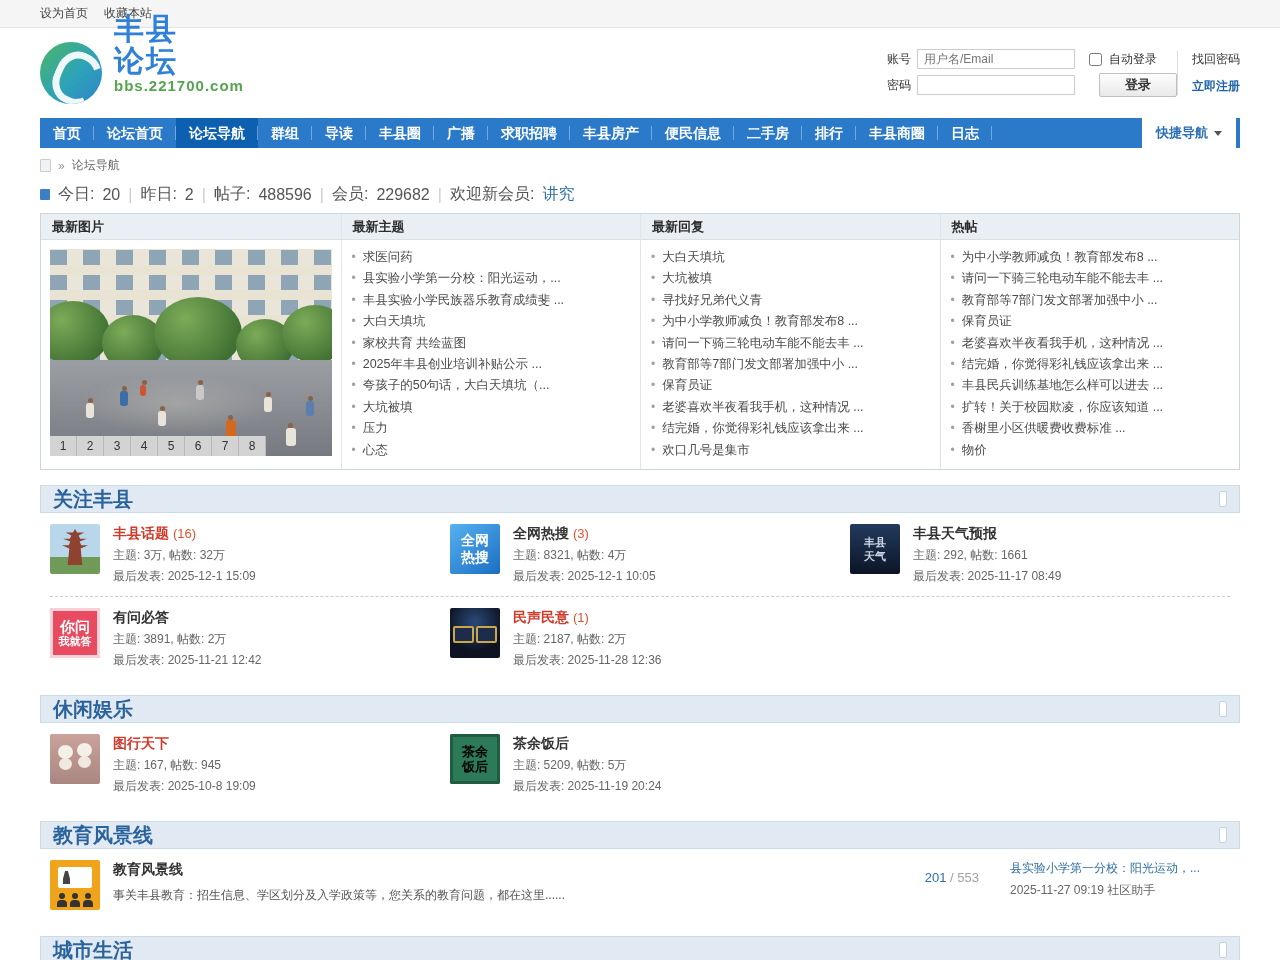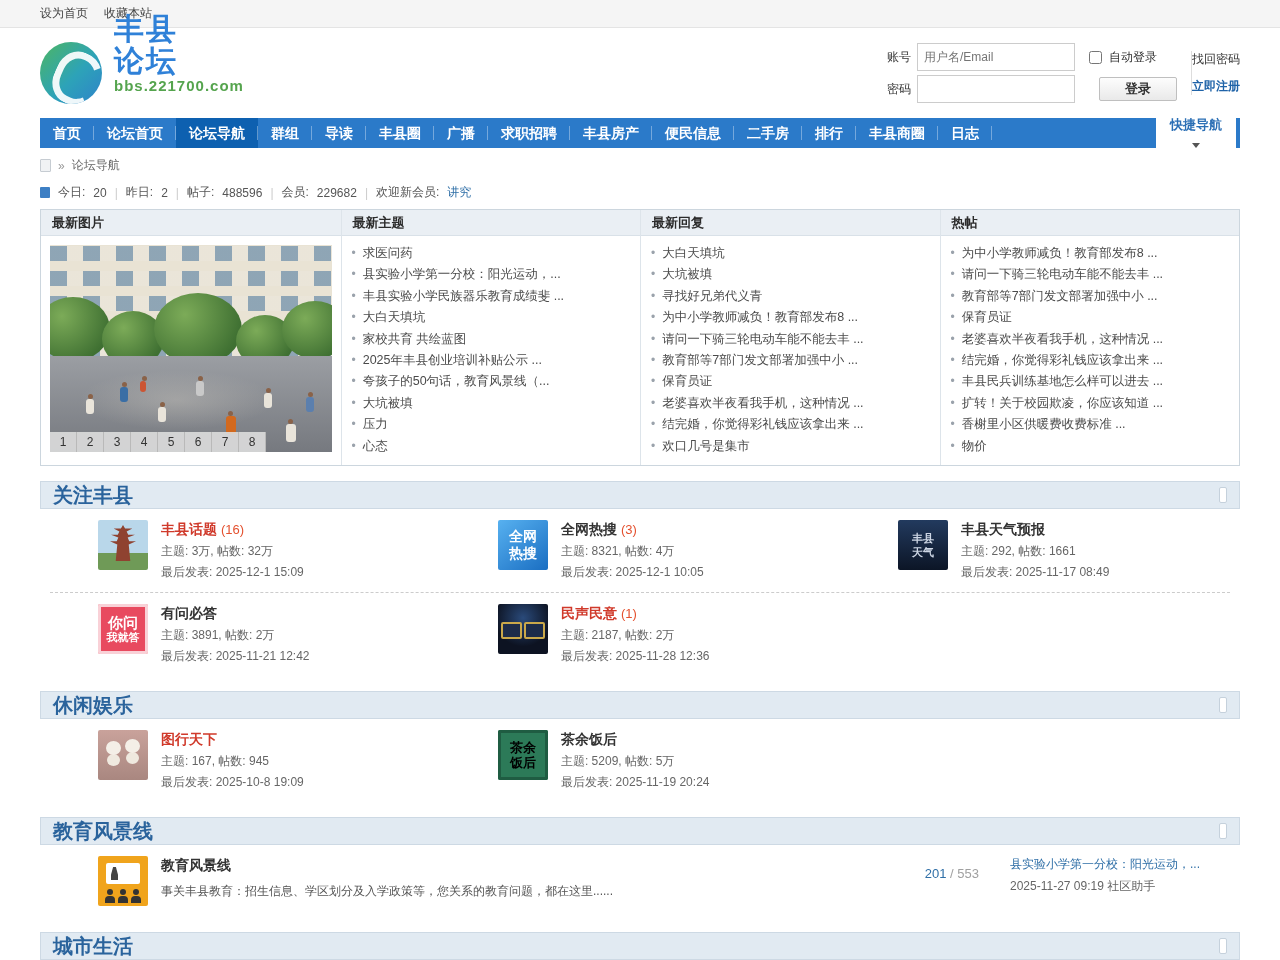--- a/index.html
+++ b/index.html
@@ -31,53 +31,53 @@
     border:7px solid rgba(255,255,255,.92); border-radius:50% 60% 55% 50%;
     border-right-color:transparent; transform:rotate(24deg);
   }
   .logo-text .t1 { font-size:30px; font-weight:bold; color:#2f81d8; letter-spacing:2px; line-height:32px; }
   .logo-text .t2 { font-size:15px; font-weight:bold; color:#55a44e; letter-spacing:1px; }
 
   .login { display:flex; align-items:center; font-size:12px; }
   .login .form .row { display:flex; align-items:center; margin:4px 0; }
   .login label.fld { width:34px; text-align:right; margin-right:6px; color:#333; }
   .login input[type=text], .login input[type=password] {
-    width:158px; height:28px; border:1px solid #ccc; padding:0 6px; font-size:12px; color:#333;
+    width:158px; height:20px; border:1px solid #ccc; padding:0 6px; font-size:12px; color:#333;
   }
   .login .chk { display:flex; align-items:center; gap:4px; margin-left:10px; width:80px; }
   .login .btn-login {
     width:78px; height:24px; margin-left:24px;
     background:linear-gradient(#fdfdfd,#e9e9e9); border:1px solid #bfbfbf; border-radius:2px;
     font-size:13px; font-weight:bold; color:#333; cursor:pointer;
   }
-  .login .links { border-left:1px solid #ddd; margin-left:14px; 
+  .login .links { border-left:1px solid #ddd; padding-left:14px;
     display:flex; flex-direction:column; gap:10px; }
   .login .links a.find { color:#333; }
   .login .links a.reg { color:#1f63a8; font-weight:bold; }
 
   
   .nav { height:30px; }
   .nav .bar { background:#2b7ac9; height:30px; display:flex; align-items:stretch; }
   .nav ul { margin:0; padding:0; list-style:none; display:flex; }
   .nav li { position:relative; line-height:30px; padding:0 13px; color:#fff; font-size:14px; font-weight:bold; cursor:pointer; white-space:nowrap; }
   .nav li::after { content:""; position:absolute; right:0; top:8px; bottom:8px; width:1px; background:rgba(255,255,255,.35); }
   .nav li.active { background:#0d60b0; }
   .quicknav { margin-left:auto; align-self:center; margin-right:4px;
     background:#fff; color:#2b6fb5; font-size:13px; font-weight:bold;
     height:40px; line-height:24px; padding:0 14px; border-radius:2px; border:0; cursor:pointer;
-    display:flex; align-items:center; gap:6px;flex-direction:column; }
+    display:flex; align-items:center; gap:6px; }
   .caret { width:0; height:0; border-left:4px solid transparent; border-right:4px solid transparent; border-top:5px solid #555; }
 
   
   .crumb { padding:9px 0 6px; font-size:12px; color:#666; display:flex; align-items:center; gap:7px; }
   .crumb .cicon { width:11px; height:13px; border:1px solid #c6ccd2; background:#f0f2f4; border-radius:1px; }
   .crumb .sep { color:#999; }
   .crumb a { color:#666; }
 
-  .stats { padding:4px 0 8px; font-size:12px; color:#555; display:flex; align-items:center; gap:8px; }
+  .stats { padding:4px 0 8px; font-size:16px; color:#555; display:flex; align-items:center; gap:8px; }
   .stats .sicon { width:10px; height:11px; background:#3d7fc4; border-radius:1px; }
   .stats .pipe { color:#ccc; }
   .stats b { font-weight:normal; color:#555; }
   .stats a { color:#2f6fa7; }
 
   
   .mainbox { border:1px solid #ccd6de; display:flex; height:257px; }
   .col { width:25%; border-left:1px solid #dde4ea; overflow:hidden; }
   .col:first-child { border-left:0; }
   .col-h { height:26px; line-height:26px; background:#eaeff4; border-bottom:1px solid #d9e1e8;
@@ -137,21 +137,21 @@
   .feat-main { flex:1; }
   .feat-desc { font-size:12px; color:#555; margin-top:8px; }
   .feat-nums { width:110px; text-align:right; font-size:13px; color:#a0a0a0; padding-top:10px; white-space:nowrap; }
   .feat-nums .n1 { color:#2f6fa7; }
   .feat-last { width:238px; font-size:12px; padding-left:18px; }
   .feat-last a { color:#2f6fa7; display:block; line-height:16px; }
   .feat-last .meta { color:#666; margin-top:6px; }
 
   
   .ic { width:50px; height:50px; border-radius:2px; flex:none; position:relative; overflow:hidden;
-        display:flex; flex-direction:column; align-items:center; justify-content:center;margin-left:48px; }
+        display:flex; flex-direction:column; align-items:center; justify-content:center; }
   .ic-pagoda { background:linear-gradient(#b9d7ea 0 66%, #6f9a57 66% 100%); }
   .ic-pagoda::before { content:""; position:absolute; left:50%; top:5px; transform:translateX(-50%);
     width:26px; height:36px; background:#8f4230;
     clip-path:polygon(50% 0,58% 10%,86% 10%,64% 18%,70% 27%,96% 27%,68% 35%,74% 45%,100% 45%,72% 54%,78% 100%,22% 100%,28% 54%,0 45%,26% 45%,32% 35%,4% 27%,30% 27%,36% 18%,14% 10%,42% 10%); }
   .ic-hotsearch { background:linear-gradient(140deg,#57b1f0,#1a6ec2); color:#fff; font-weight:bold; font-size:14px; line-height:17px; }
   .ic-weather { background:linear-gradient(#223a5e,#0c1526); color:#cdd6e4; font-size:11px; line-height:14px; font-weight:bold; }
   .ic-ask { background:#e84a5f; box-shadow:inset 0 0 0 3px rgba(255,255,255,.75); color:#fff; font-weight:bold; }
   .ic-ask .l1 { font-size:15px; line-height:17px; }
   .ic-ask .l2 { font-size:11px; line-height:13px; }
   .ic-minsheng { background:radial-gradient(circle at 50% 28%, #2a4a7a, #0d1322 65%); }
@@ -300,21 +300,21 @@
     </div>
     <div class="col">
       <div class="col-h">最新主题</div>
       <ul>
         <li>求医问药</li>
         <li>县实验小学第一分校：阳光运动，...</li>
         <li>丰县实验小学民族器乐教育成绩斐 ...</li>
         <li>大白天填坑</li>
         <li>家校共育 共绘蓝图</li>
         <li>2025年丰县创业培训补贴公示 ...</li>
-        <li>夸孩子的50句话，教育风景线（...</li>
+        <li>夸孩子的50句话，大白天填坑（...</li>
         <li>大坑被填</li>
         <li>压力</li>
         <li>心态</li>
       </ul>
     </div>
     <div class="col">
       <div class="col-h">最新回复</div>
       <ul>
         <li>大白天填坑</li>
         <li>大坑被填</li>

